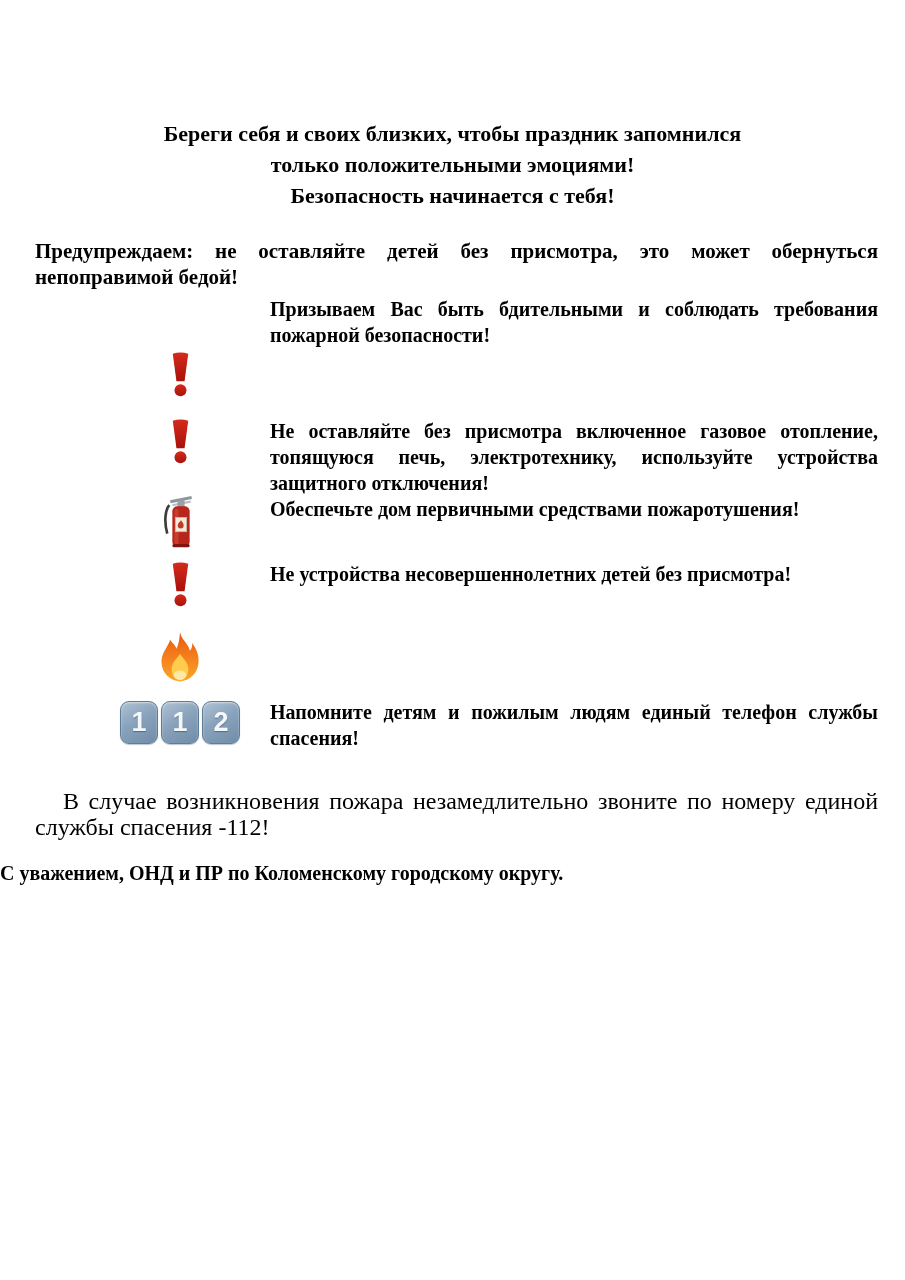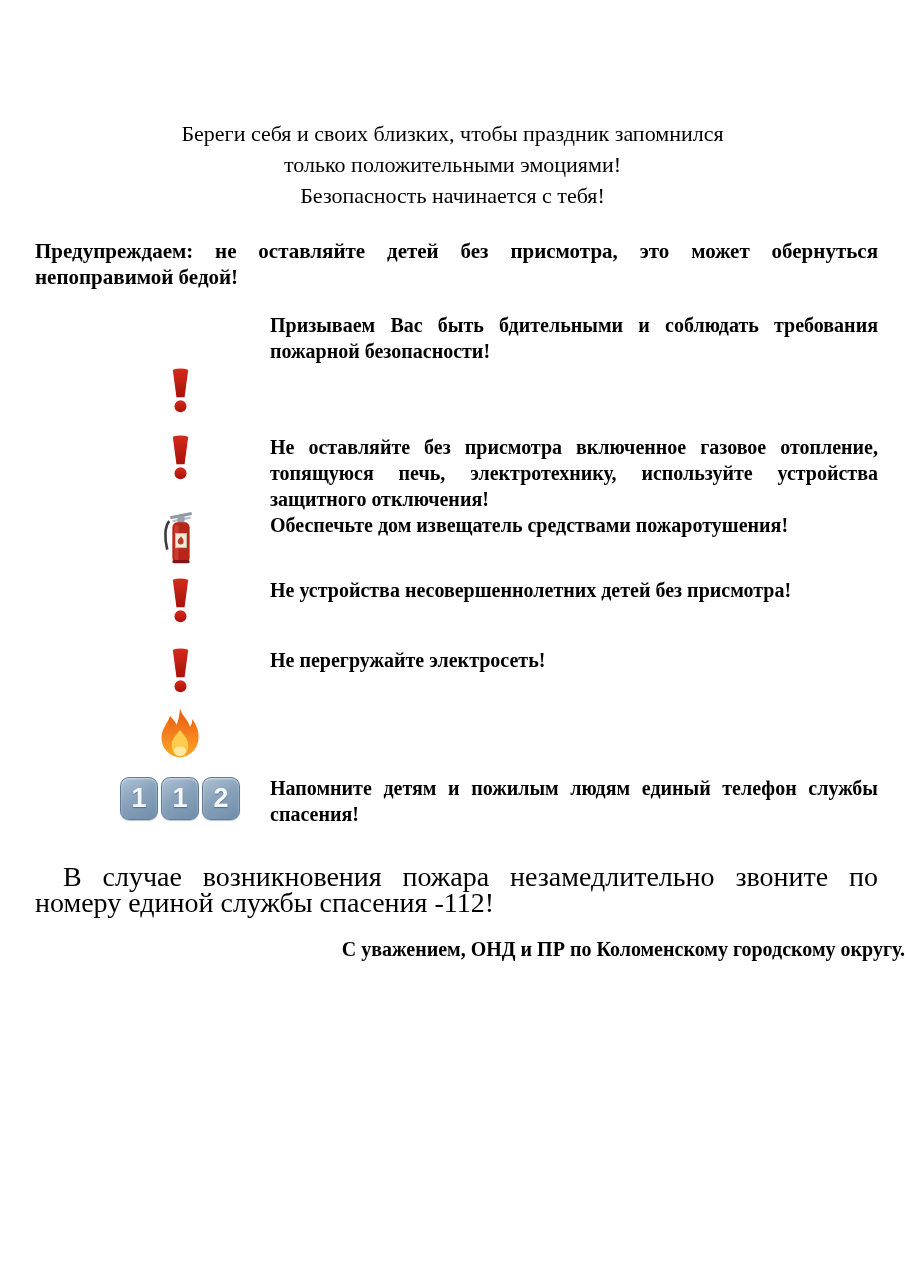--- a/index.html
+++ b/index.html
@@ -7,34 +7,34 @@
     width: 905px; height: 1280px;
     font-family: "Liberation Serif", serif;
     color: #000000;
     overflow: hidden;
   }
   .page { position: relative; width: 905px; height: 1280px; background: #ffffff; }
 
   .title {
     margin: 118px 30px 0 30px;
     text-align: center;
-    font-weight: normal;
+    font-weight: bold;
     font-size: 22px;
     line-height: 31px;
   }
 
   .warning {
     margin: 27px 27px 0 35px;
     font-weight: bold;
     font-size: 21px;
     line-height: 26px;
     text-align: justify;
   }
 
-  .items { margin-top: 22px; }
+  .items { margin-top: 6px; }
 
   .item {
     display: flex;
     align-items: flex-start;
     padding-left: 35px;
     padding-right: 27px;
   }
   .icon-cell {
     flex: 0 0 235px;
     width: 235px;
@@ -65,30 +65,30 @@
     color: #F4F8FB;
     font-family: "Liberation Sans", sans-serif;
     font-weight: bold;
     font-size: 27px;
     display: flex; align-items: center; justify-content: center;
     text-shadow: 0 1px 1px rgba(40,60,80,0.5);
   }
 
   .closing {
     margin: 33px 27px 0 35px;
-    font-size: 28px;
+    font-size: 24px;
     line-height: 26px;
     text-align: justify;
     text-indent: 28px;
     font-weight: normal;
   }
 
   .signature {
     margin-top: 22px;
-    text-align: right;
+    text-align: left;
     font-weight: bold;
     font-size: 20px;
   }
 
   .defs-holder { position: absolute; width: 0; height: 0; overflow: hidden; }
 </style>
 </head>
 <body>
 
 <svg class="defs-holder" aria-hidden="true">
@@ -158,40 +158,32 @@
       </div>
       <div class="item-text">Не оставляйте без присмотра включенное газовое отопление, топящуюся печь, электротехнику, используйте устройства защитного отключения!</div>
     </div>
 
     <div class="item" style="min-height:65px">
       <div class="icon-cell">
         <svg class="ic-ext">
             <use href="#sym-ext"></use>
           </svg>
       </div>
-      <div class="item-text">Обеспечьте дом извещатель средствами пожаротушения!</div>
+      <div class="item-text">Обеспечьте дом первичными средствами пожаротушения!</div>
     </div>
 
     <div class="item" style="min-height:70px">
       <div class="icon-cell">
         <svg class="ic-excl">
             <use href="#sym-excl"></use>
           </svg>
       </div>
       <div class="item-text">Не устройства несовершеннолетних детей без присмотра!</div>
     </div>
 
-    <div class="item" style="min-height:60px">
-      <div class="icon-cell">
-        <svg class="ic-excl">
-            <use href="#sym-excl"></use>
-          </svg>
-      </div>
-      <div class="item-text">Не перегружайте электросеть!</div>
-    </div>
 
     <div class="item" style="min-height:68px">
       <div class="icon-cell">
         <svg class="ic-fire">
             <use href="#sym-fire"></use>
           </svg>
       </div>
     </div>
 
     <div class="item" style="min-height:56px">

